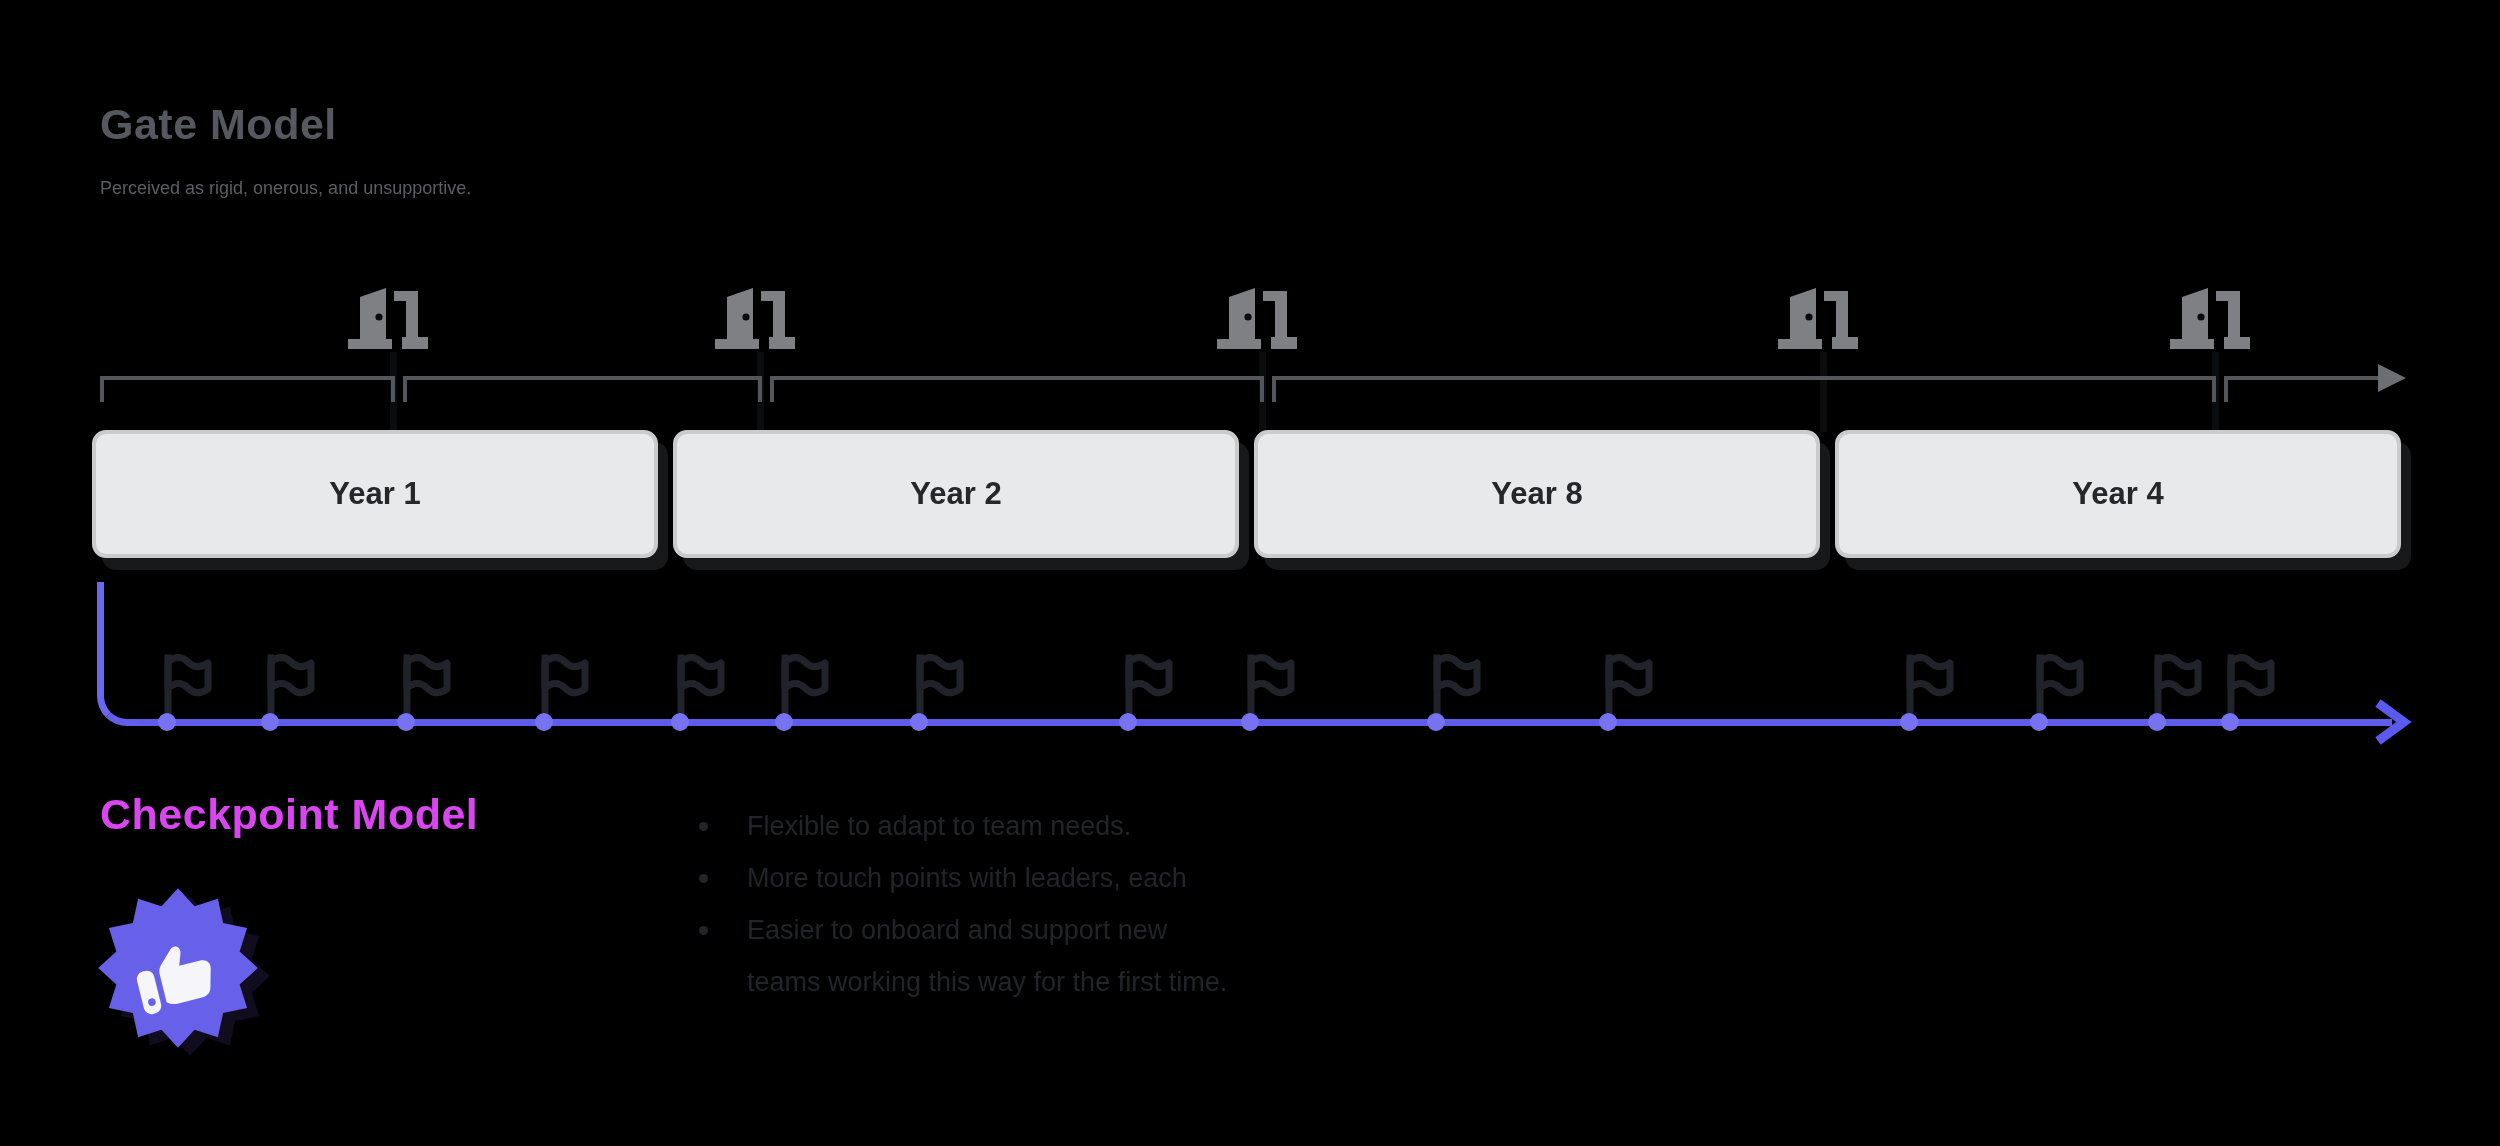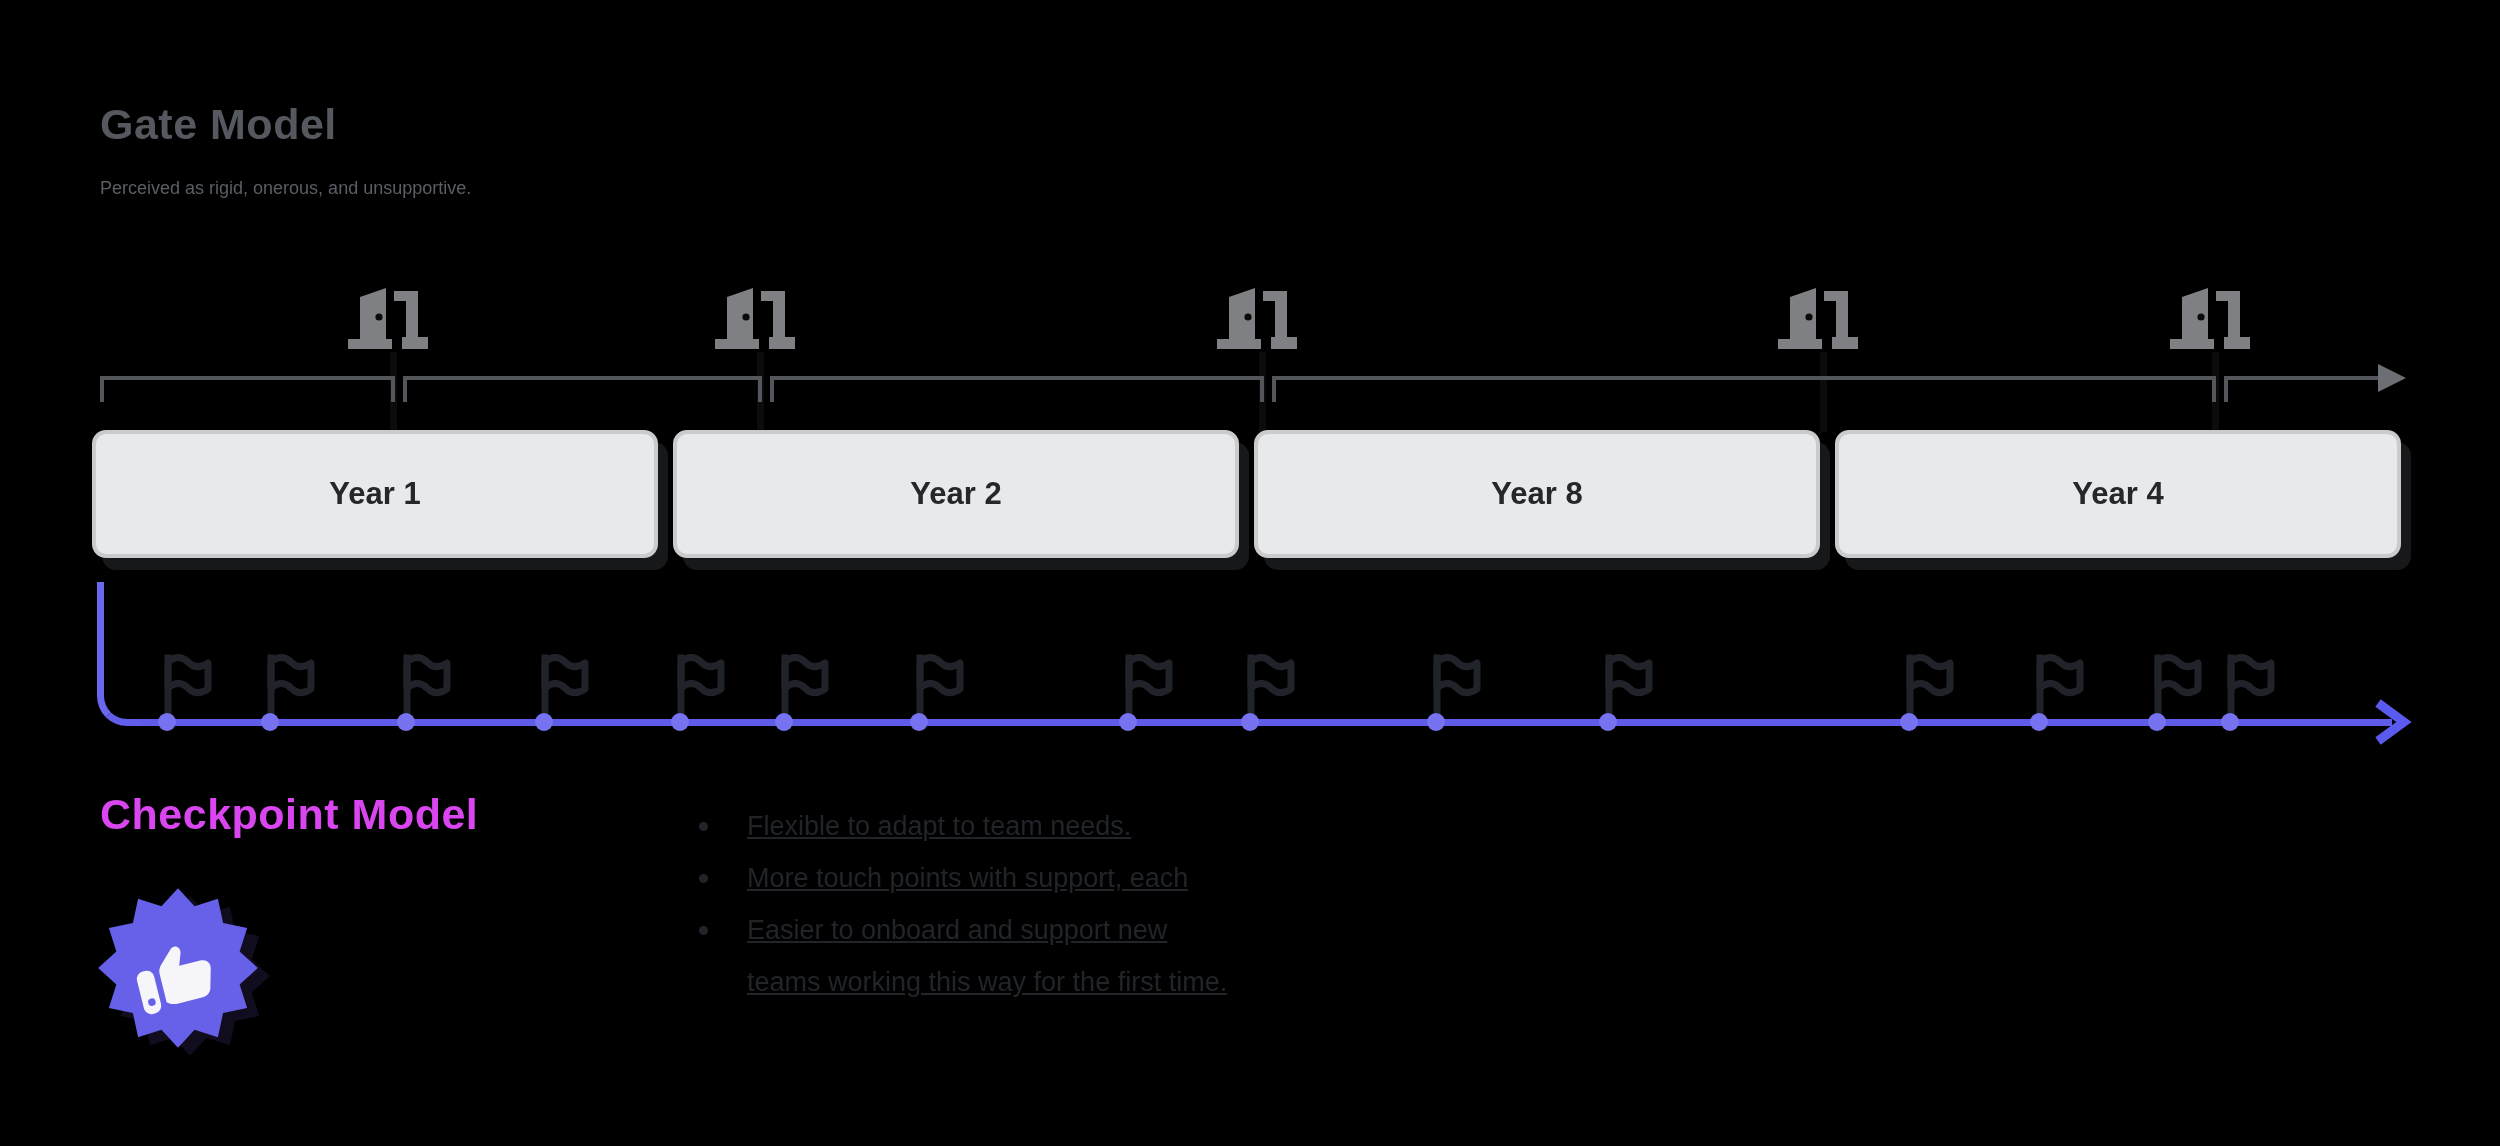--- a/index.html
+++ b/index.html
@@ -89,21 +89,21 @@
   }
 
   .badge{ position:absolute; left:94px; top:884px; width:168px; height:168px;
     filter:drop-shadow(12px 8px 0 #120d1e);
   }
 
   .bullets{
     position:absolute; left:697px; top:800px; width:760px;
     color:#212429; font-size:27px;
   }
-  .bullet-item{ position:relative; padding-left:50px;text-decoration:underline; }
+  .bullet-item{ position:relative; padding-left:50px; }
   .bullet-line{ line-height:52px; white-space:nowrap; }
   .bullet-dot{
     position:absolute; left:2px; top:22px;
     width:9px; height:9px; border-radius:50%;
     background:#212429;
   }
 </style>
 </head>
 <body>
 
@@ -351,21 +351,21 @@
     </svg>
   </div>
 
   <div class="bullets" id="bullets-list">
       <div class="bullet-item">
         <span class="bullet-dot"></span>
         <div class="bullet-line">Flexible to adapt to team needs.</div>
       </div>
       <div class="bullet-item">
         <span class="bullet-dot"></span>
-        <div class="bullet-line">More touch points with support, each</div>
+        <div class="bullet-line">More touch points with leaders, each</div>
       </div>
       <div class="bullet-item">
         <span class="bullet-dot"></span>
         <div class="bullet-line">Easier to onboard and support new</div>
         <div class="bullet-line">teams working this way for the first time.</div>
       </div>
     </div>
 
 </div>
 

